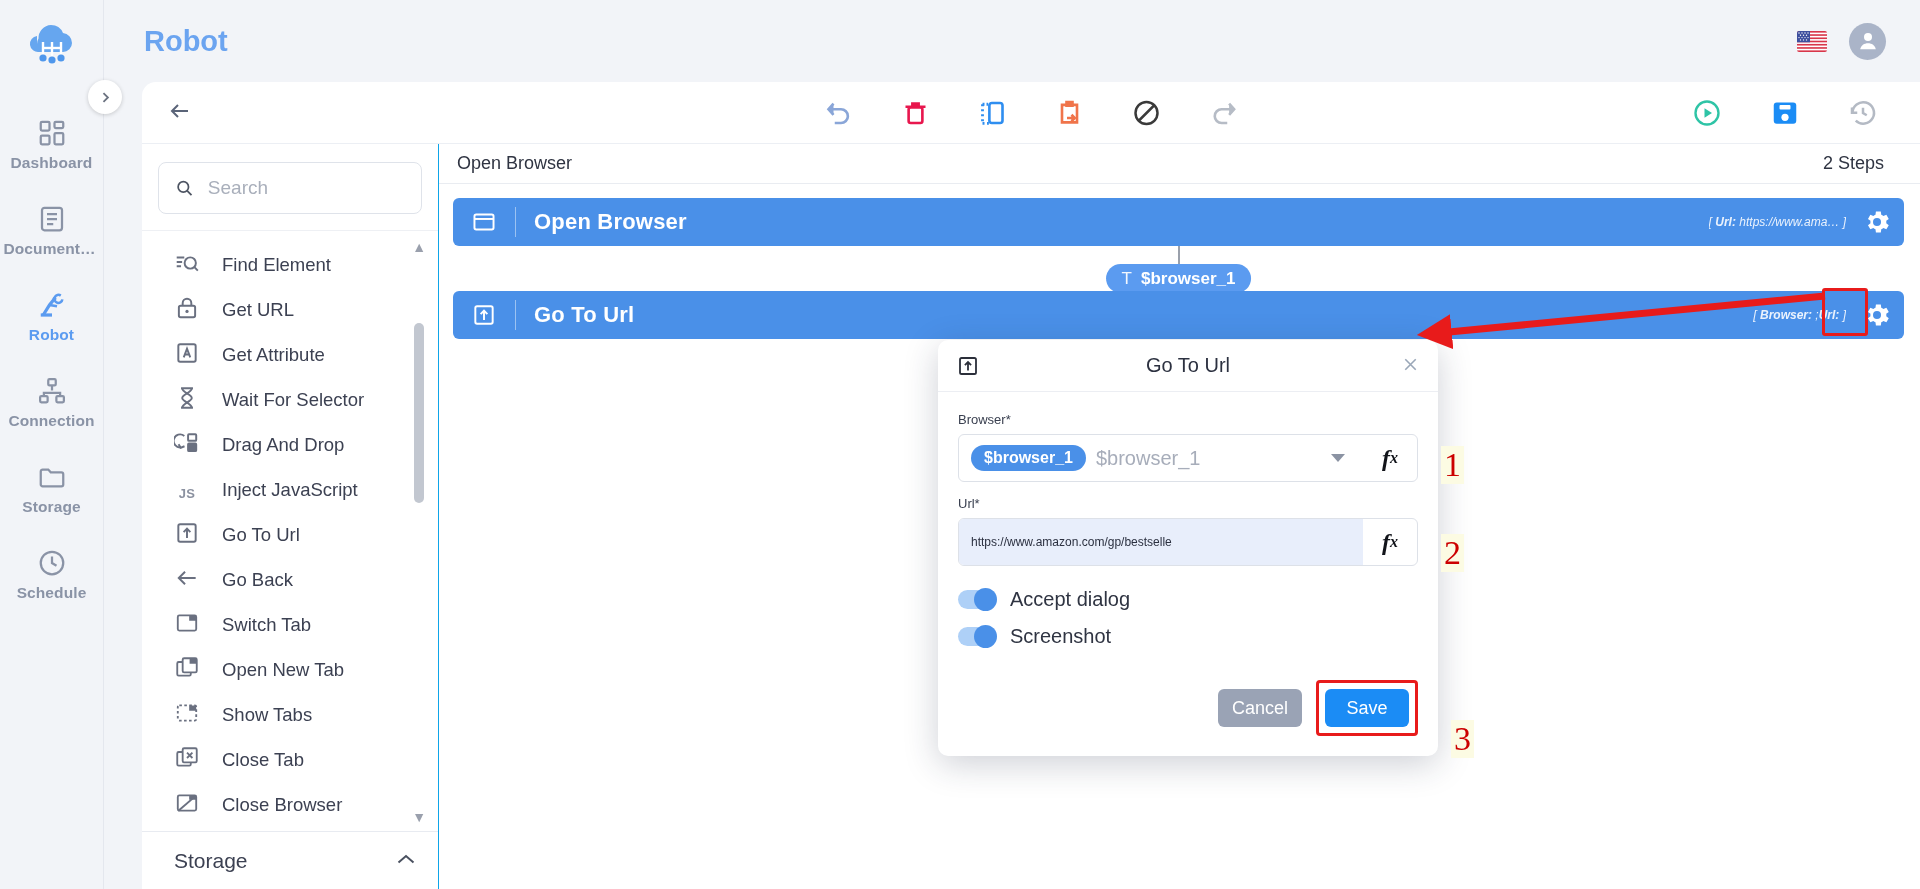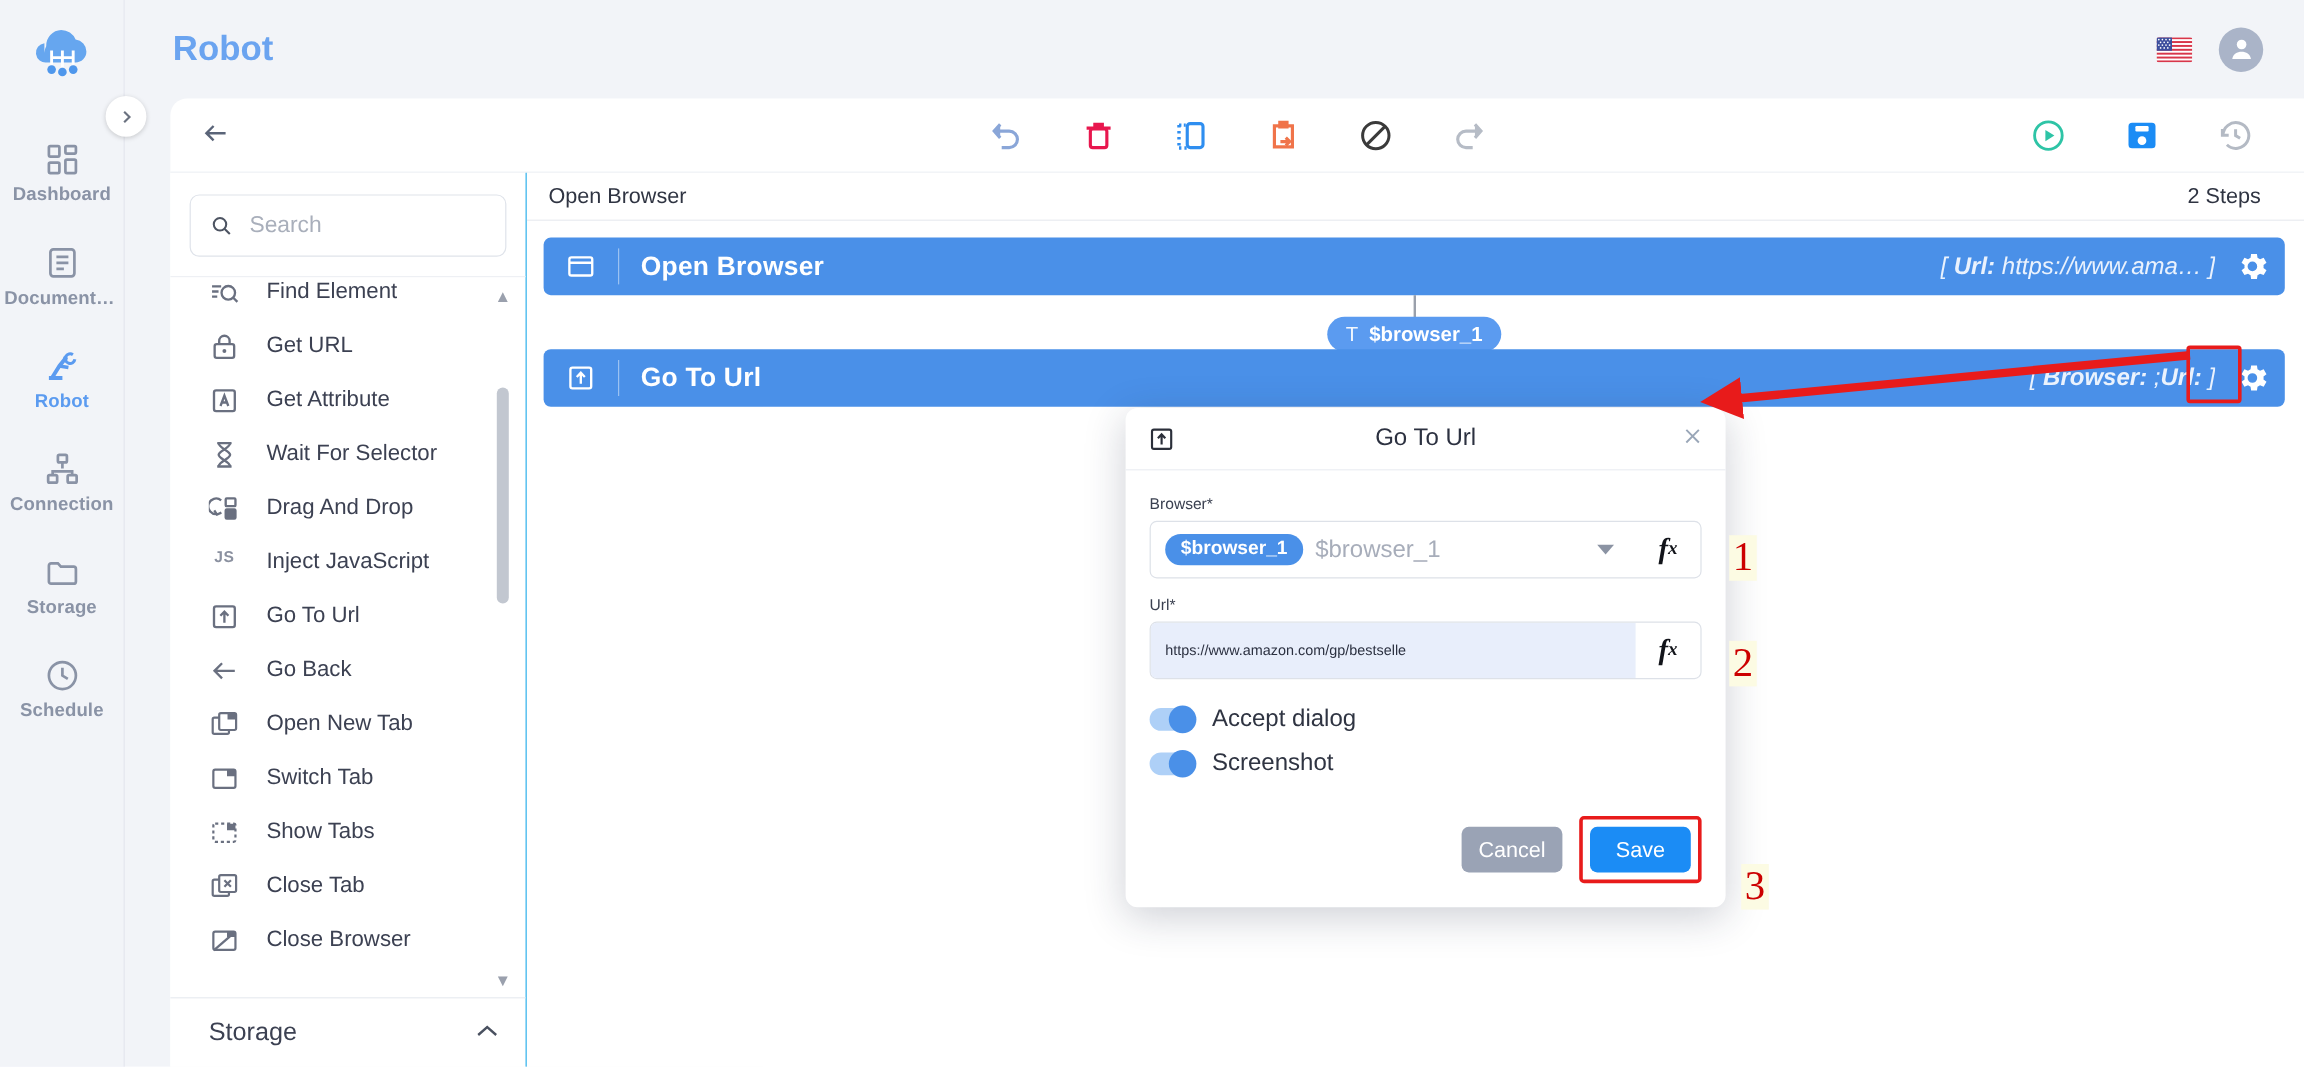--- a/index.html
+++ b/index.html
@@ -78,21 +78,21 @@
   }
   .search-box input {
     border: none; outline: none; font-size: 19px; color: #333; width: 100%;
     font-family: "Liberation Sans", sans-serif; background: transparent;
   }
   .search-box input::placeholder { color: #a9afbb; }
   .actions-scroll {
     flex: 1; overflow: hidden; border-top: 1px solid #eef0f4; position: relative;
   }
   .action-item {
-    height: 45px; display: flex; align-items: flex-start; gap: 22px; padding: 0 0 0 32px;
+    height: 45px; display: flex; align-items: flex-end; gap: 22px; padding: 0 0 0 32px;
     cursor: pointer; color: #3c4152; font-size: 18.5px;
   }
   .act-ico { width: 26px; height: 26px; flex: 0 0 26px; color: #6a7080; display:block; }
   .act-js { font-size: 13px; font-weight: bold; color: #8b91a0; letter-spacing: .4px;
     width: 26px; text-align: center; }
   .storage-row {
     height: 58px; border-top: 1px solid #e8ebf1; display: flex; align-items: center;
     padding: 0 22px 0 32px; cursor: pointer;
   }
   .storage-row .lbl { font-size: 21px; color: #3c4152; }
@@ -117,21 +117,21 @@
 
   .flow { padding: 14px 16px 0 14px; }
   .step {
     height: 48px; border-radius: 6px; background: #4a90e8; color: #fff;
     display: flex; align-items: center; padding: 0 12px 0 18px; position: relative;
   }
   .step .s-ico { width: 26px; height: 26px; display: block; }
   .step .s-divider { width: 1px; height: 30px; background: rgba(255,255,255,.45); margin: 0 18px; }
   .step .s-title { font-size: 22px; font-weight: bold; letter-spacing: .2px; }
   .step .s-meta {
-    margin-left: auto; font-size: 20px; font-style: italic; color: #eaf2fd;
+    margin-left: auto; font-size: 12px; font-style: italic; color: #eaf2fd;
     white-space: nowrap; max-width: 420px; overflow: hidden;
   }
   .step .s-meta b { font-weight: bold; }
   .step .s-gear { margin-left: 16px; width: 30px; height: 30px; cursor: pointer; display:block; }
 
   .connector { height: 45px; position: relative; }
   .connector .line {
     position: absolute; left: 50%; top: 0; width: 2px; height: 24px;
     background: #9aa0ab; transform: translateX(-50%);
   }
@@ -494,33 +494,33 @@
 
           <div class="action-item">
             <svg class="act-ico" viewBox="0 0 24 24" fill="none" stroke="currentColor" stroke-width="1.8">
               <path d="M20 12H4.5M10.2 6.2L4.4 12l5.8 5.8"></path>
             </svg>
             <span>Go Back</span>
           </div>
 
           <div class="action-item">
             <svg class="act-ico" viewBox="0 0 24 24" fill="none" stroke="currentColor" stroke-width="1.7">
+              <rect x="3.5" y="5" width="17" height="14" rx="1.4"></rect>
+              <path d="M14 5h5.1a1.4 1.4 0 0 1 1.4 1.4V10H14z" fill="currentColor" stroke="none"></path>
+            </svg>
+            <span>Switch Tab</span>
+          </div>
+
+          <div class="action-item">
+            <svg class="act-ico" viewBox="0 0 24 24" fill="none" stroke="currentColor" stroke-width="1.7">
               <rect x="3" y="6.5" width="12.5" height="12.5" rx="1.3"></rect>
               <rect x="8" y="3" width="13" height="13" rx="1.3" fill="#ffffff"></rect>
               <path d="M14.4 3h5.3a1.3 1.3 0 0 1 1.3 1.3V8h-6.6z" fill="currentColor" stroke="none"></path>
             </svg>
             <span>Open New Tab</span>
-          </div>
-
-          <div class="action-item">
-            <svg class="act-ico" viewBox="0 0 24 24" fill="none" stroke="currentColor" stroke-width="1.7">
-              <rect x="3.5" y="5" width="17" height="14" rx="1.4"></rect>
-              <path d="M14 5h5.1a1.4 1.4 0 0 1 1.4 1.4V10H14z" fill="currentColor" stroke="none"></path>
-            </svg>
-            <span>Switch Tab</span>
           </div>
 
           <div class="action-item">
             <svg class="act-ico" viewBox="0 0 24 24" fill="none" stroke="currentColor" stroke-width="1.7">
               <rect x="3.5" y="5" width="17" height="14" rx="1.4" stroke-dasharray="2.4 2.2"></rect>
               <path d="M14 5h5.1a1.4 1.4 0 0 1 1.4 1.4V10H14z" fill="currentColor" stroke="none"></path>
             </svg>
             <span>Show Tabs</span>
           </div>
 

